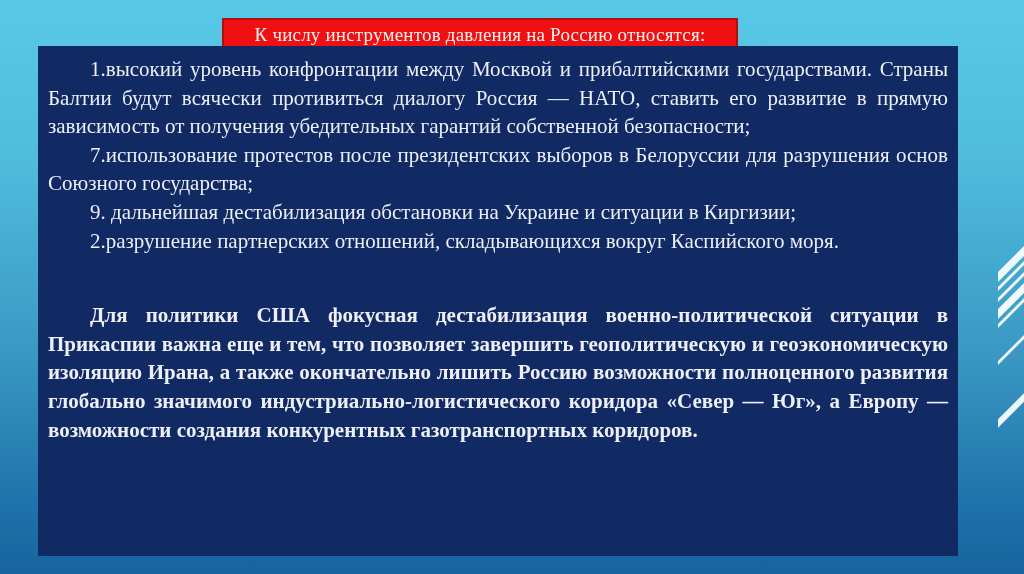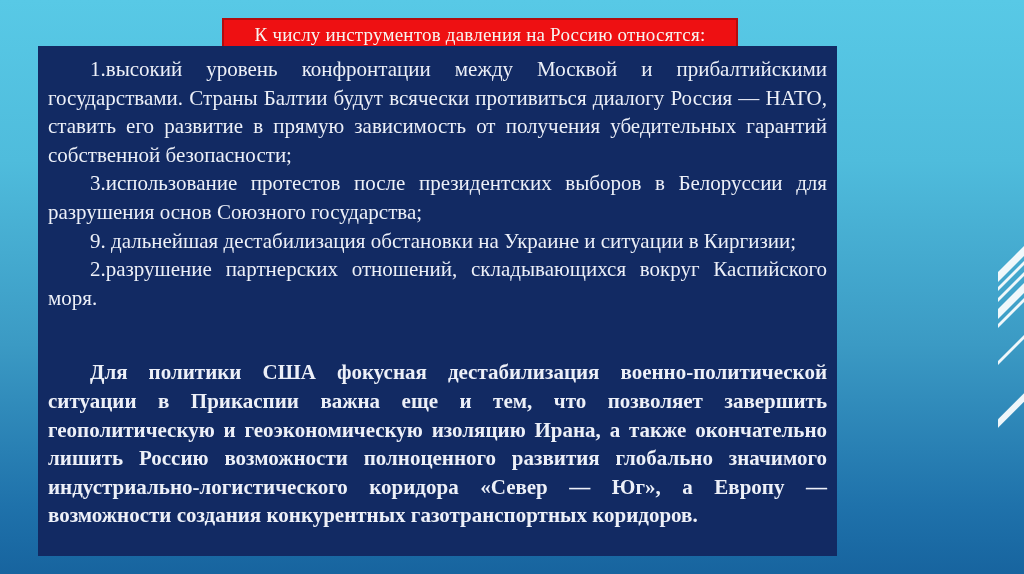--- a/index.html
+++ b/index.html
@@ -33,21 +33,21 @@
   .title-banner span {
     color: #f7f4f0;
     font-size: 19px;
     letter-spacing: 0.2px;
     white-space: nowrap;
   }
   .content-box {
     position: absolute;
     left: 38px;
     top: 46px;
-    width: 799px;
+    width: 920px;
     height: 510px;
     background: #122a63;
     box-sizing: border-box;
     padding: 9px 10px 8px 10px;
   }
   .content-box p {
     margin: 0;
     color: #edf0f8;
     font-size: 21px;
     line-height: 28.6px;
@@ -86,21 +86,21 @@
 <body>
 
 <div class="slide">
 
   <div class="title-banner">
     <span>К числу инструментов давления на Россию относятся:</span>
   </div>
 
   <div class="content-box">
     <p>1.высокий уровень конфронтации между Москвой и прибалтийскими государствами. Страны Балтии будут всячески противиться диалогу Россия — НАТО, ставить его развитие в прямую зависимость от получения убедительных гарантий собственной безопасности;</p>
-    <p>3.использование протестов после президентских выборов в Белоруссии для разрушения основ Союзного государства;</p>
+    <p>7.использование протестов после президентских выборов в Белоруссии для разрушения основ Союзного государства;</p>
     <p>9. дальнейшая дестабилизация обстановки на Украине и ситуации в Киргизии;</p>
     <p>2.разрушение партнерских отношений, складывающихся вокруг Каспийского моря.</p>
     <p class="after-blank">Для политики США фокусная дестабилизация военно-политической ситуации в Прикаспии важна еще и тем, что позволяет завершить геополитическую и геоэкономическую изоляцию Ирана, а также окончательно лишить Россию возможности полноценного развития глобально значимого индустриально-логистического коридора «Север — Юг», а Европу — возможности создания конкурентных газотранспортных коридоров.</p>
   </div>
 
   <div class="stripes">
     <div class="stripe s1"></div>
     <div class="stripe s2"></div>
     <div class="stripe s3"></div>
     <div class="stripe s4"></div>

